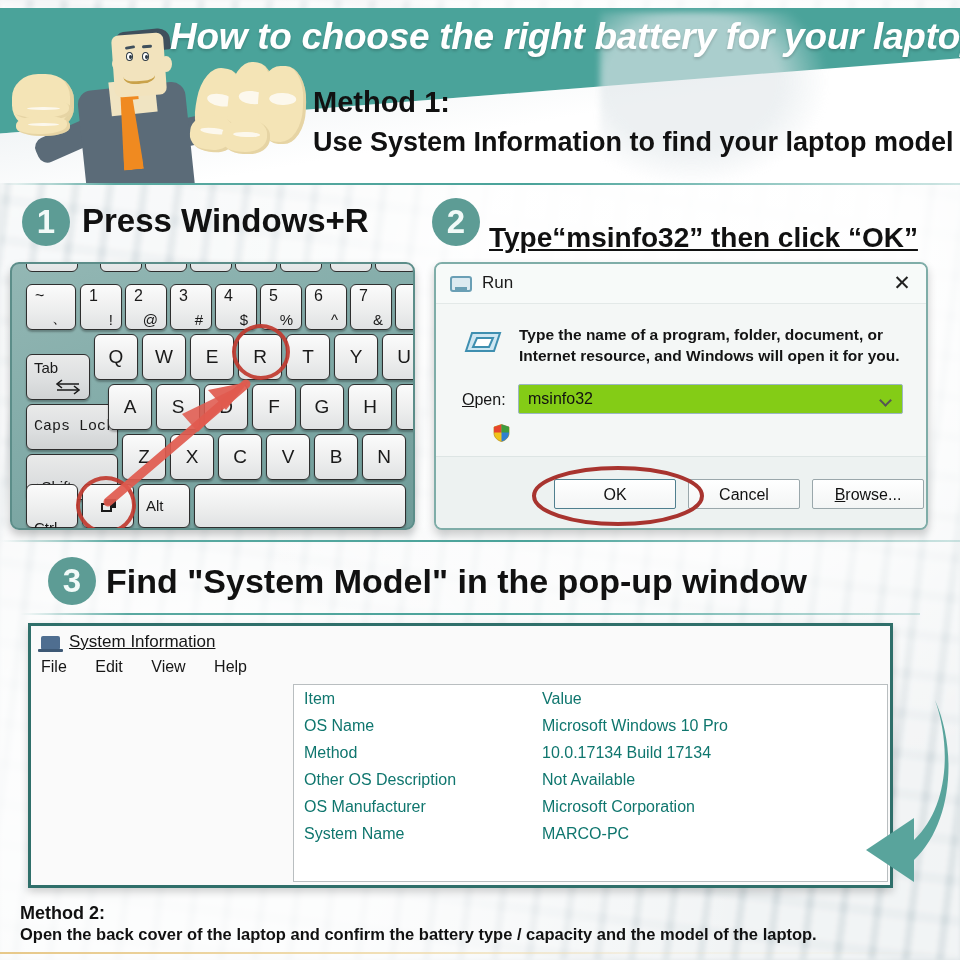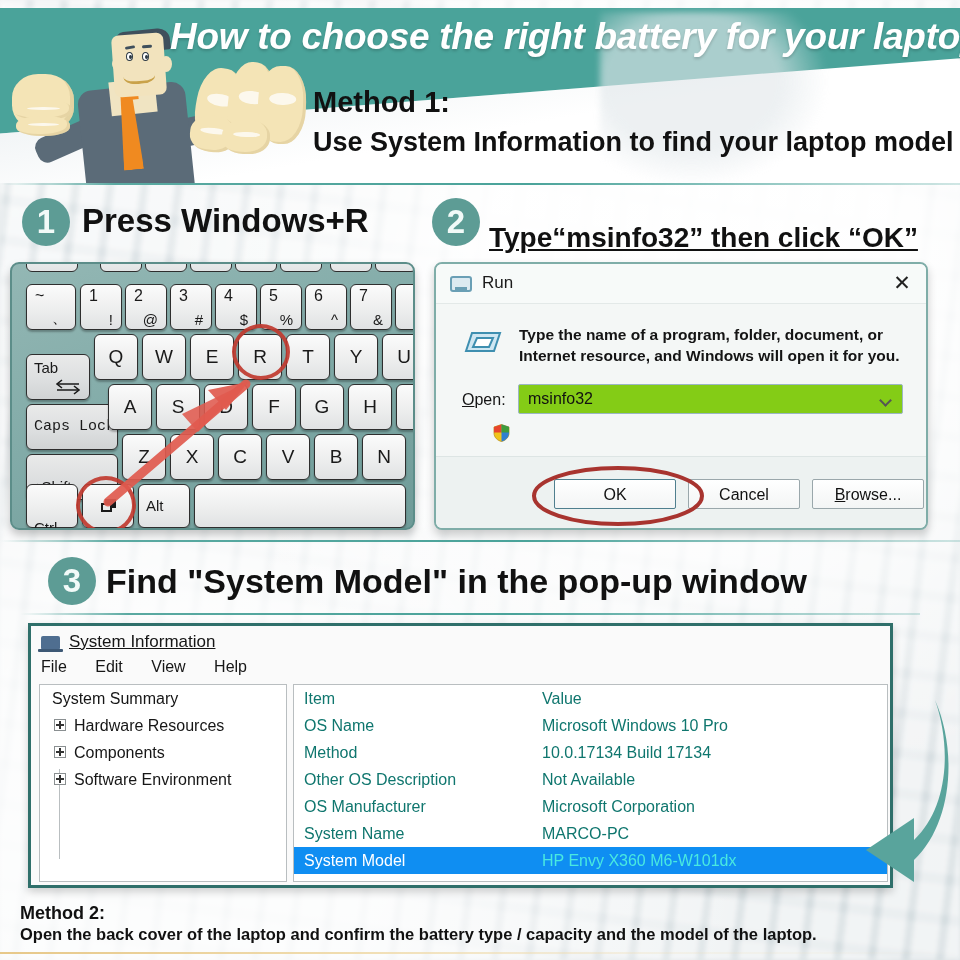--- a/index.html
+++ b/index.html
@@ -584,36 +584,20 @@
     <div class="si-titleicon"></div>
     <div class="si-title" style="left:38px;">System Information</div>
 
     <div class="si-menu">
       <span>File</span>
       <span>Edit</span>
       <span>View</span>
       <span>Help</span>
     </div>
 
-    <div class="si-tree">
-      <div class="treeline"></div>
-      <div class="row"><span>System Summary</span></div>
-      <div class="row child">
-        <span class="plus"></span>
-        <span>Hardware Resources</span>
-      </div>
-      <div class="row child">
-        <span class="plus"></span>
-        <span>Components</span>
-      </div>
-      <div class="row child">
-        <span class="plus"></span>
-        <span>Software Environment</span>
-      </div>
-    </div>
 
     <div class="si-list">
       <div class="row">
         <span class="c1">Item</span>
         <span class="c2">Value</span>
       </div>
       <div class="row">
         <span class="c1">OS Name</span>
         <span class="c2">Microsoft Windows 10 Pro</span>
       </div>
@@ -626,24 +610,20 @@
         <span class="c2">Not Available</span>
       </div>
       <div class="row">
         <span class="c1">OS Manufacturer</span>
         <span class="c2">Microsoft Corporation</span>
       </div>
       <div class="row">
         <span class="c1">System Name</span>
         <span class="c2">MARCO-PC</span>
       </div>
-      <div class="row sel">
-        <span class="c1">System Model</span>
-        <span class="c2">HP Envy X360 M6-W101dx</span>
-      </div>
     </div>
   </div>
 
   <svg class="arrow-teal" viewBox="0 0 115 200">
     <path d="M95 10 C112 58 108 118 74 150 L74 128 L26 160 L74 192 L74 170
              C112 134 118 62 95 10 Z" fill="#59a49c"></path>
   </svg>
 
   <div class="m2-label">Method 2:</div>
   <div class="m2-text">Open the back cover of the laptop and confirm the battery type / capacity and the model of the laptop.</div>

